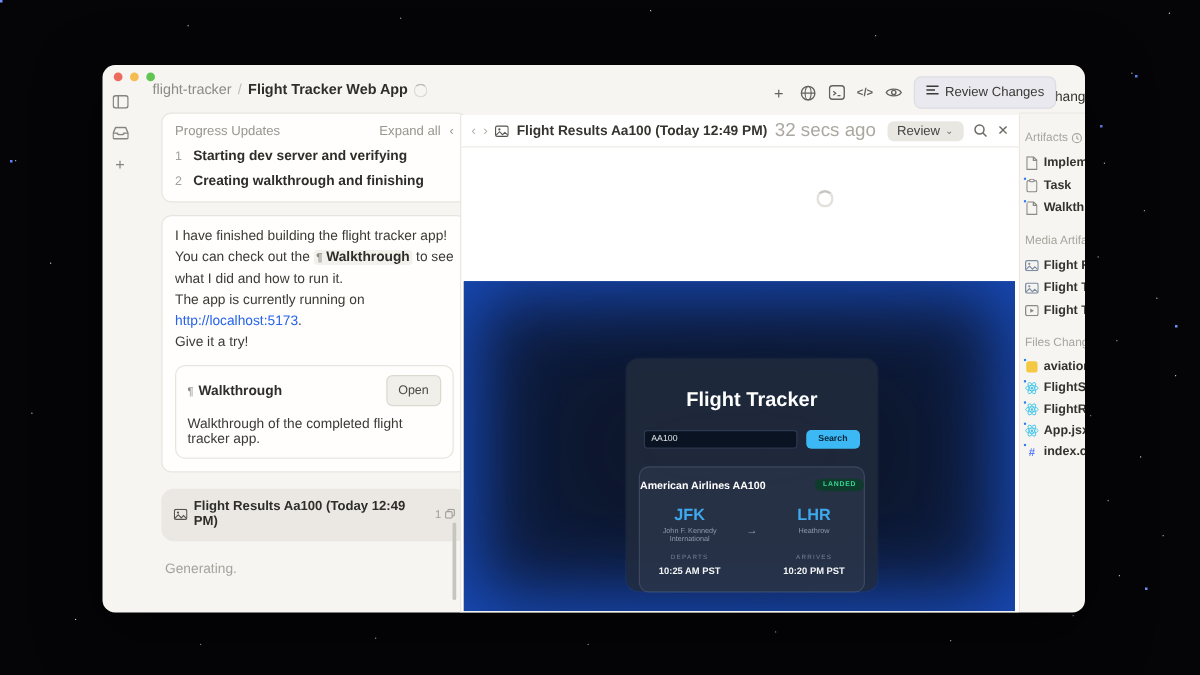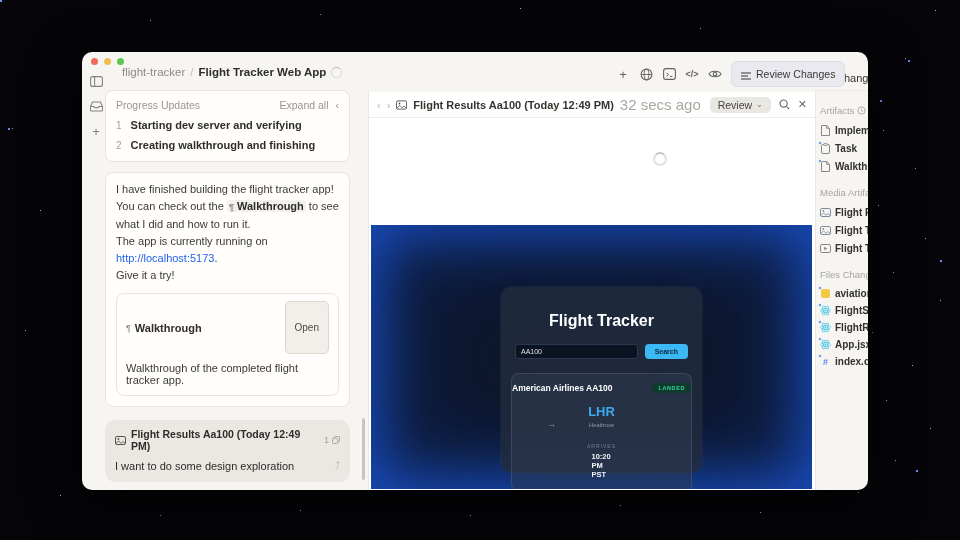--- a/index.html
+++ b/index.html
@@ -38,26 +38,26 @@
   .crumb .proj { color:#8c8b85; }
   .crumb .sep  { color:#c0beb8; }
   .crumb .ttl  { color:#2f2e2a; font-weight:700; }
   .spinner { width:11px; height:11px; border-radius:50%;
     border:1.5px solid #dddbd6; border-top-color:#b7b5b0; }
 
   .top-actions { position:absolute; left:534px; top:12px; height:20px; display:flex;
     align-items:center; gap:9px; color:#63625c; z-index:4; }
   .tico { width:14px; height:15px; display:flex; align-items:center; justify-content:center;
     font-size:10px; color:#63625c; }
-  .review-changes { display:flex; align-items:flex-end; gap:5px; background:#e9e9ef;
+  .review-changes { display:flex; align-items:flex-start; gap:5px; background:#e9e9ef;
     border:1px solid #dcdce4; border-radius:6px; padding:6px 9px; font-size:10.5px;
     color:#3a3935; font-weight:500; white-space:nowrap; }
 
   
-  .chat { position:absolute; left:16px; top:36px; width:258px; bottom:0;
+  .chat { position:absolute; left:40px; top:36px; width:258px; bottom:0;
     padding:2px 6px 0 7px; overflow:hidden; }
   .card { background:#fffefc; border:1px solid #e7e5df; border-radius:8px;
     padding:8px 10px 10px; margin-bottom:10px; }
   .prog-head { display:flex; justify-content:space-between; align-items:center;
     font-size:10.5px; color:#98968f; }
   .expand { display:flex; gap:7px; align-items:flex-end; color:#98968f; }
   .prog-item { display:flex; gap:9px; margin-top:8px; font-size:11px; align-items:baseline; }
   .prog-item .n { color:#a3a19a; font-size:10px; }
   .prog-item .t { color:#2e2d29; font-weight:700; }
 
@@ -67,21 +67,21 @@
   .chip .pil { color:#8a8984; font-size:9px; }
   .msg a { color:#2563eb; text-decoration:none; }
 
   .wt-card { margin-top:9px; border:1px solid #e7e5df; border-radius:8px; padding:7px 9px 9px;
     background:#fffefc; }
   .wt-head { display:flex; justify-content:space-between; align-items:center; }
   .wt-title { display:flex; gap:4px; align-items:center; font-size:11px; font-weight:700;
     color:#2e2d29; }
   .wt-title .pil { color:#8a8984; font-size:9px; font-weight:400; }
   .open-btn { font-size:10px; color:#4a4944; background:#f1efe9; border:1px solid #ddd9d1;
-    border-radius:5px; padding:20px 9px; }
+    border-radius:5px; padding:6px 9px; }
   .wt-desc { margin-top:8px; font-size:11px; color:#3b3a35; }
 
   .user-card { background:#ebe8e3; border:none; border-radius:10px; padding:8px 10px 10px;
     margin-top:13px; margin-bottom:0; }
   .attach-row { display:flex; align-items:center; gap:5px; font-size:10.5px; font-weight:700;
     color:#2e2d29; }
   .attach-meta { margin-left:auto; display:flex; align-items:center; gap:3px;
     color:#a09e98; font-size:9px; font-weight:400; }
   .user-text { margin-top:8px; font-size:11px; color:#2e2d29; display:flex; }
   .reply { margin-left:auto; color:#b4b2ab; font-size:10px; }
@@ -279,24 +279,20 @@
         </span>
         <span>Flight Results Aa100 (Today 12:49 PM)</span>
         <span class="attach-meta">
           <span>1</span>
           <svg class="ic" width="8" height="8" viewBox="0 0 8 8">
               <rect x="2.3" y="0.5" width="5.2" height="5.2" rx="1" fill="none" stroke="#a09e98" stroke-width="0.9"></rect>
               <rect x="0.5" y="2.3" width="5.2" height="5.2" rx="1" fill="#ebe8e3" stroke="#a09e98" stroke-width="0.9"></rect>
             </svg>
         </span>
       </div>
-      <div class="user-text">
-        <span>I want to do some design exploration</span>
-        <span class="reply">⤴</span>
-      </div>
     </div>
 
     <div class="generating">Generating.</div>
   </div>
   <div class="chat-scroll"></div>
 
   <div class="preview">
     <div class="pv-head">
       <span class="nav-ch">‹</span>
       <span class="nav-ch">›</span>
@@ -331,20 +327,26 @@
           <div class="search-row">
             <input class="search-input" value="AA100" style="">
             <button class="search-btn">Search</button>
           </div>
           <div class="flight-card">
             <div class="flight-head">
               <span class="flight-name">American Airlines AA100</span>
               <span class="badge">LANDED</span>
             </div>
             <div class="flight-grid">
+              <div class="leg">
+                <span class="code">JFK</span>
+                <span class="airport">John F. Kennedy International</span>
+                <span class="leg-label">DEPARTS</span>
+                <span class="leg-time">10:25 AM PST</span>
+              </div>
               <div class="arrow">→</div>
               <div class="leg">
                 <span class="code">LHR</span>
                 <span class="airport">Heathrow</span>
                 <span class="leg-label">ARRIVES</span>
                 <span class="leg-time">10:20 PM PST</span>
               </div>
             </div>
           </div>
         </div>

